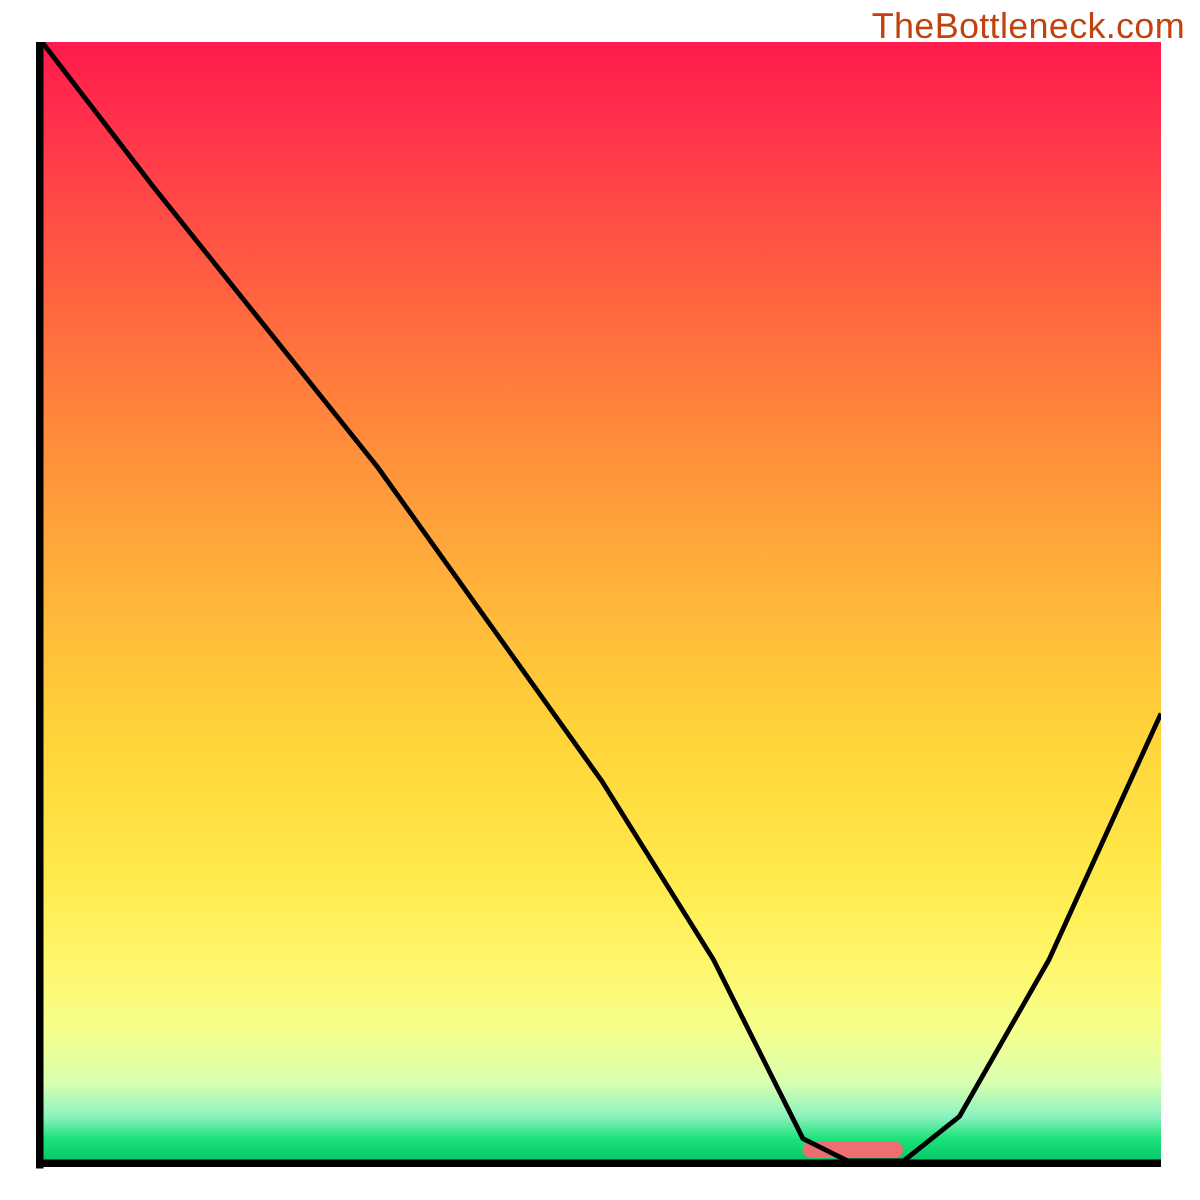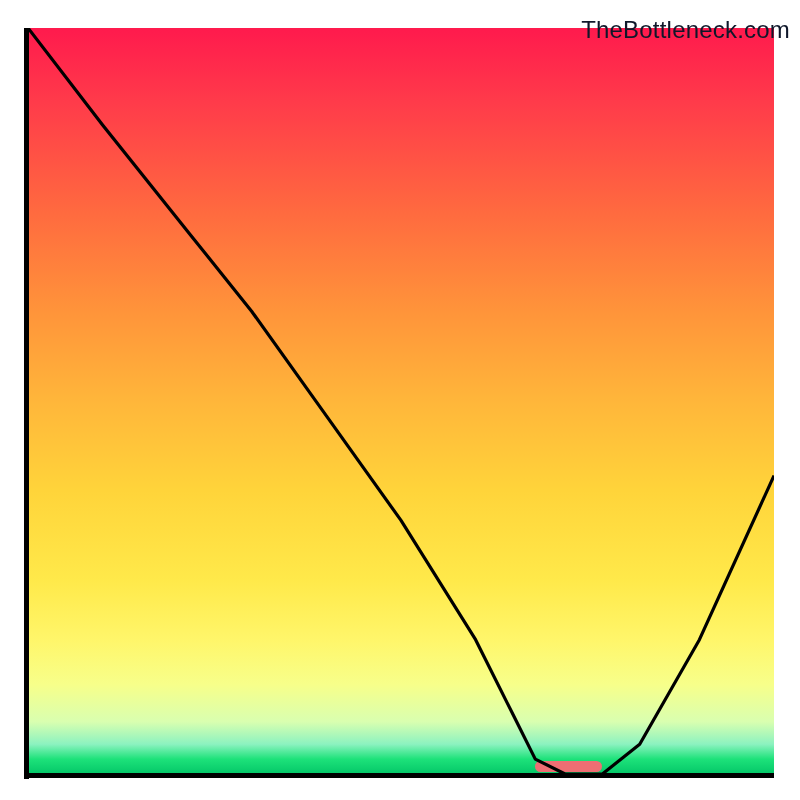--- a/index.html
+++ b/index.html
@@ -76,25 +76,24 @@
   .axis.y {
     top: 28px;
     height: 751px;
     width: 5px;
     left: 24px;
   }
   .watermark {
     position: absolute;
     top: 4px;
     right: 10px;
-    color: #0f172a;
+    color: #c2410c;
     font-size: 24px;
     font-weight: 400;
     letter-spacing: 0.2px;
-    margin-top: 12px;
   }
 </style>
 </head>
 <body>
 
 <div class="chart-wrapper">
 
   <div class="plot-area">
     <div class="gradient-bg"></div>
 

